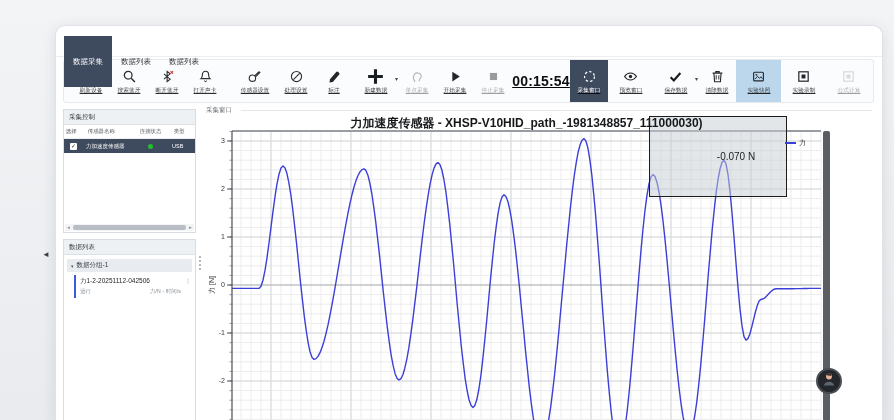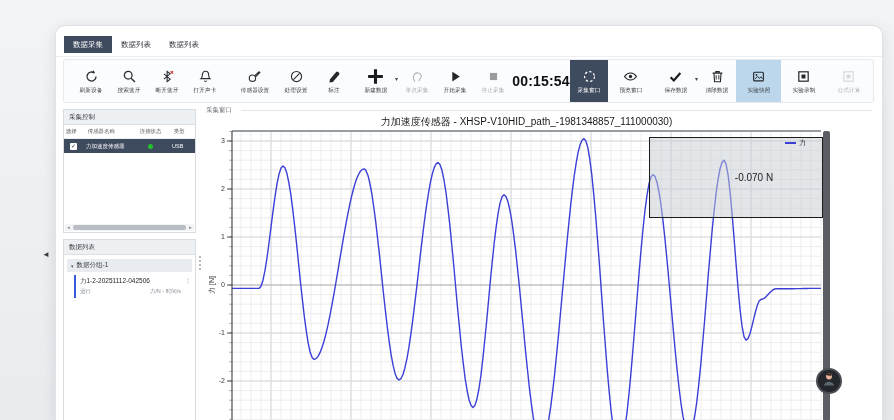--- a/index.html
+++ b/index.html
@@ -4,27 +4,27 @@
 <style>
   html,body{margin:0;padding:0;background:#e7e9ec;}
   .stage{position:relative;width:894px;height:420px;overflow:hidden;
     background:linear-gradient(#f3f4f6,#e9ebee);
     font-family:"Liberation Sans","DejaVu Sans",sans-serif;}
   .appwin{position:absolute;left:55px;top:25px;width:826px;height:395px;background:#ffffff;
     border:1px solid #dfe2e6;border-bottom:none;border-radius:10px 10px 0 0;
     box-shadow:0 3px 14px rgba(40,50,60,.12);}
   
   .tabbar{position:absolute;left:8px;top:10px;display:flex;z-index:3;}
-  .tab{height:17px;padding:0 9px;display:flex;align-items:center;font-size:7.5px;color:#34373c;cursor:pointer;white-space:nowrap;}
+  .tab{height:17px;padding:17px 9px;display:flex;align-items:center;font-size:7.5px;color:#34373c;cursor:pointer;white-space:nowrap;}
   .tab.active{background:#3e4a5e;color:#fff;}
   .tabsep{position:absolute;left:0;right:0;top:30px;border-top:1px solid #ebedef;}
   
   .toolbar{position:absolute;left:7px;top:33px;width:811px;height:44px;background:#fbfcfd;
     border:1px solid #e7e9ec;border-radius:3px;display:flex;align-items:stretch;
-    padding-left:8px;box-sizing:border-box;overflow:hidden;}
+    padding-left:8px;box-sizing:border-box;overflow:hidden;text-decoration:underline;}
   .tbtn{width:38px;display:flex;flex-direction:column;align-items:center;justify-content:center;gap:1px;position:relative;cursor:pointer;flex-shrink:0;}
   .tbtn .ic{height:17px;display:flex;align-items:center;}
   .tbtn .lbl{font-size:6px;color:#3a3f45;white-space:nowrap;transform:scale(.95);}
   .tbtn.disabled{opacity:.45;}
   .tbtn.dark-selected{background:#3e4a5e;}
   .tbtn.dark-selected .lbl{color:#fff;}
   .tbtn.light-selected{background:#bcd7ec;}
   .tbtn.wide{width:45px;}
   .tbtn.gapL{margin-left:8px;}
   .caret{position:absolute;right:0px;top:15px;font-size:6px;color:#44484d;}
@@ -51,23 +51,23 @@
   .ditem .meta{display:flex;justify-content:space-between;margin-top:2px;padding-right:8px;}
   .ditem .meta span{font-size:5.5px;color:#8a9097;}
   .imenu{position:absolute;right:1px;top:2px;font-size:6px;color:#666a6f;}
   
   .splitter{position:absolute;left:141px;top:78px;width:6px;bottom:0;display:flex;flex-direction:column;align-items:center;justify-content:center;gap:2px;cursor:col-resize;}
   .splitter i{width:2px;height:2px;border-radius:50%;background:#9aa0a7;}
   
   .chartpanel{position:absolute;left:147px;top:78px;width:671px;bottom:0;}
   .cp-label{position:absolute;left:3px;top:2px;font-size:6.5px;color:#6a6e73;z-index:2;white-space:nowrap;}
   .cp-line{position:absolute;left:38px;right:2px;top:6px;border-top:1px solid #e4e6e9;}
-  .ctitle{position:absolute;left:29px;width:589px;top:11px;text-align:center;font-size:10px;font-weight:normal;color:#17181a;white-space:nowrap;z-index:2;}
+  .ctitle{position:absolute;left:29px;width:589px;top:11px;text-align:center;font-size:12px;font-weight:bold;color:#17181a;white-space:nowrap;z-index:2;}
   #chart-svg{position:absolute;left:0;top:0;}
-  .annotation{position:absolute;left:446px;top:33px;width:174px;height:81px;background:rgba(198,205,212,.5);
+  .annotation{position:absolute;left:446px;top:12px;width:138px;height:81px;background:rgba(198,205,212,.5);
     border:1.4px solid #1c1c1c;box-sizing:border-box;display:flex;align-items:center;justify-content:center;z-index:1;cursor:move;padding-left:36px;}
   .annotation span{font-size:10px;color:#202124;}
   .legend{position:absolute;left:582px;top:34px;display:flex;align-items:center;gap:3px;z-index:2;}
   .legend i{width:11px;height:2px;background:#3c3fd6;display:block;}
   .legend span{font-size:7px;color:#23262b;}
   .vscroll{position:absolute;left:620px;top:27px;width:7px;bottom:0;background:#5a5e64;border-radius:2px;z-index:2;cursor:pointer;}
   
   .avatar{position:absolute;left:760px;top:342px;width:26px;height:26px;border-radius:50%;background:#24272b;
     border:2px solid #4a4e53;box-sizing:border-box;display:flex;align-items:center;justify-content:center;z-index:5;cursor:pointer;}
   

